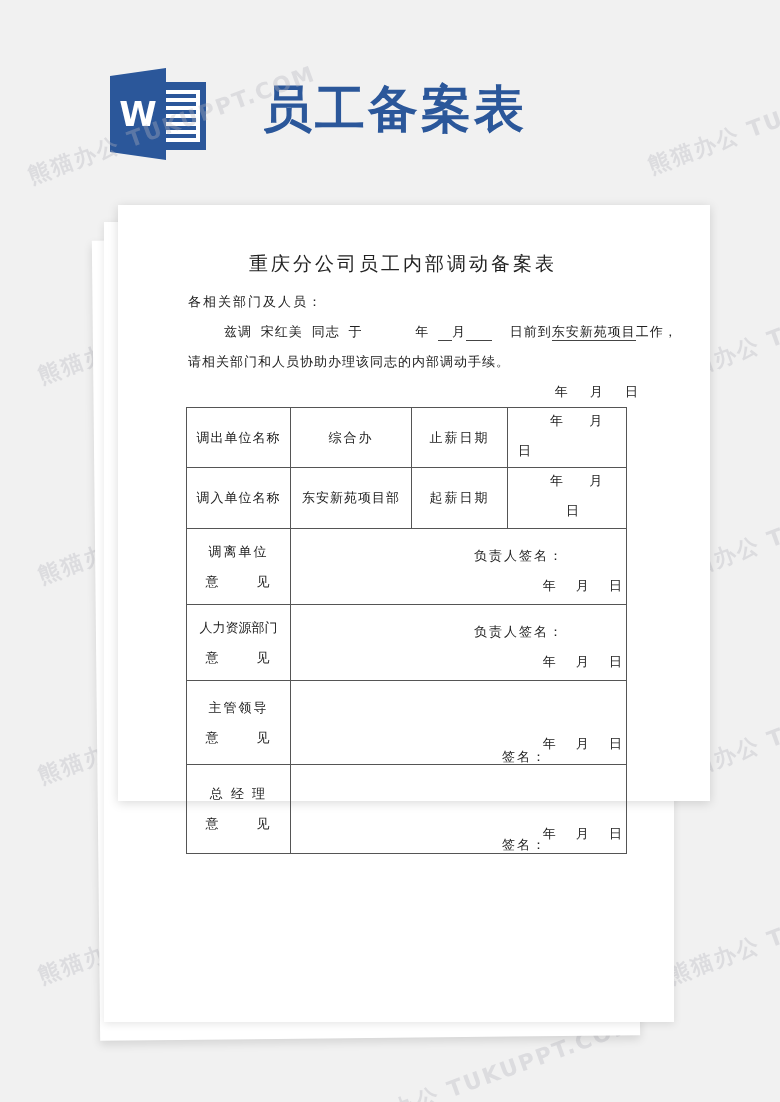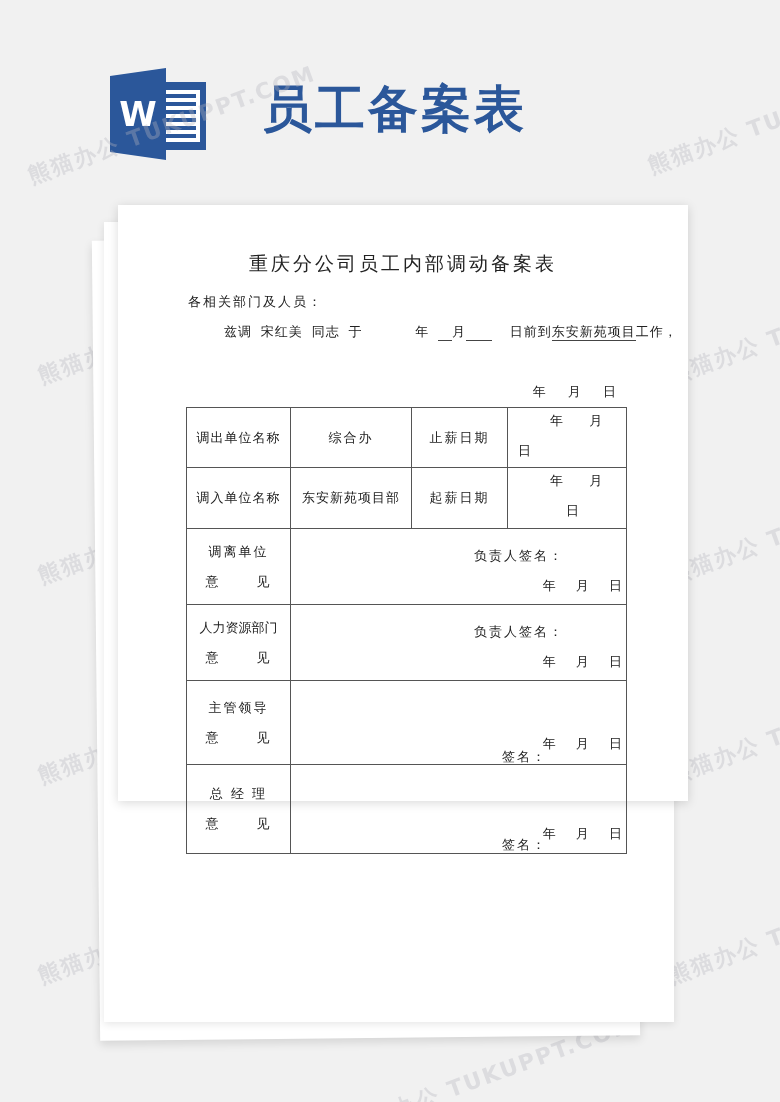--- a/index.html
+++ b/index.html
@@ -21,21 +21,21 @@
     position: absolute; left: 96px; top: 238px; width: 540px; height: 800px;
     background: #fff; box-shadow: 0 4px 10px rgba(0,0,0,0.12);
     transform: rotate(-0.6deg);
   }
   .sheet-back1 {
     position: absolute; left: 104px; top: 222px; width: 570px; height: 800px;
     background: #fff; box-shadow: 0 2px 8px rgba(0,0,0,0.10);
   }
   .sheet {
     position: absolute; left: 118px; top: 205px; width: 570px; height: 596px;
-    background: #fff; box-shadow: 0 2px 10px rgba(0,0,0,0.15);
+    background: #fff; box-shadow: 0 2px 10px rgba(0,0,0,0.15); padding-left: 22px;
   }
   .doc-title {
     position: absolute; left: 0; width: 570px; top: 46px; text-align: center;
     font-size: 19px; letter-spacing: 3px;
   }
   .salutation { position: absolute; left: 70px; top: 88px; font-size: 13px; letter-spacing: 2px; text-align: right; }
   .para1 { position: absolute; left: 106px; top: 118px; font-size: 13px; letter-spacing: 1px; white-space: nowrap; font-family: Liberation Mono, monospace; }
   .para2 { position: absolute; left: 70px; top: 148px; font-size: 13px; letter-spacing: 1px; white-space: nowrap; }
   .blank { display: inline-block; border-bottom: 1px solid #444; height: 14px; vertical-align: bottom; }
   .ul { border-bottom: 1px solid #444; }
@@ -95,20 +95,21 @@
 <div class="sheet-back2"></div>
 <div class="sheet-back1"></div>
 
 <div class="sheet">
   <div class="doc-title">重庆分公司员工内部调动备案表</div>
   <div class="salutation">各相关部门及人员：</div>
 
   <div class="para1">
     <span>兹调</span>&nbsp;<span>宋红美</span>&nbsp;<span>同志 于</span>&nbsp;&nbsp;&nbsp;&nbsp;&nbsp;&nbsp;<span>年</span>&nbsp;<span class="blank" style="width:14px"></span><span>月</span><span class="blank" style="width:26px"></span>&nbsp;&nbsp;<span>日前到</span><span class="ul">东安新苑项目</span><span>工作，</span>
   </div>
+  <div class="para2">请相关部门和人员协助办理该同志的内部调动手续。</div>
   <div class="date-line">年 月 日</div>
 
   <table class="form">
     <tbody>
         <tr style="height:60px">
       <td class="lbl-cell" style="letter-spacing:1px">调出单位名称</td>
       <td style="width:120px;letter-spacing:2px">综合办</td>
       <td style="width:95px;letter-spacing:2px">止薪日期</td>
       <td class="date-cell">
         <div style="position:absolute;left:42px;top:4px;word-spacing:22px">年 月</div>

